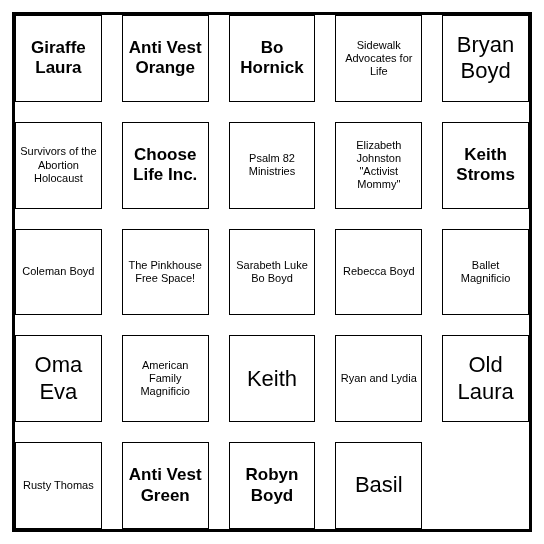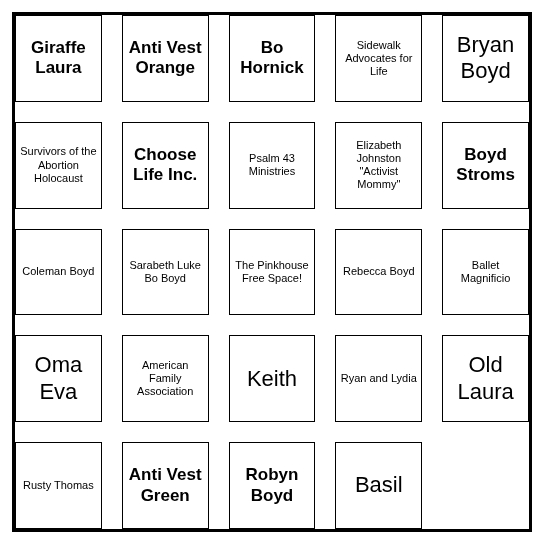--- a/index.html
+++ b/index.html
@@ -47,30 +47,30 @@
 <body>
 
 <div class="bingo-card">
 <div class="cell medium-text">Giraffe Laura</div>
     <div class="cell medium-text">Anti Vest Orange</div>
     <div class="cell medium-text">Bo Hornick</div>
     <div class="cell small-text">Sidewalk Advocates for Life</div>
     <div class="cell large-text">Bryan Boyd</div>
     <div class="cell small-text">Survivors of the Abortion Holocaust</div>
     <div class="cell medium-text">Choose Life Inc.</div>
-    <div class="cell small-text">Psalm 43 Ministries</div>
+    <div class="cell small-text">Psalm 82 Ministries</div>
     <div class="cell small-text">Elizabeth Johnston "Activist Mommy"</div>
-    <div class="cell medium-text">Boyd Stroms</div>
+    <div class="cell medium-text">Keith Stroms</div>
     <div class="cell small-text">Coleman Boyd</div>
+    <div class="cell small-text">The Pinkhouse Free Space!</div>
     <div class="cell small-text">Sarabeth Luke Bo Boyd</div>
-    <div class="cell small-text">The Pinkhouse Free Space!</div>
     <div class="cell small-text">Rebecca Boyd</div>
     <div class="cell small-text">Ballet Magnificio</div>
     <div class="cell large-text">Oma Eva</div>
-    <div class="cell small-text">American Family Association</div>
+    <div class="cell small-text">American Family Magnificio</div>
     <div class="cell large-text">Keith</div>
     <div class="cell small-text">Ryan and Lydia</div>
     <div class="cell large-text">Old Laura</div>
     <div class="cell small-text">Rusty Thomas</div>
     <div class="cell medium-text">Anti Vest Green</div>
     <div class="cell medium-text">Robyn Boyd</div>
     <div class="cell large-text">Basil</div>
   </div>
 
 </body></html>

